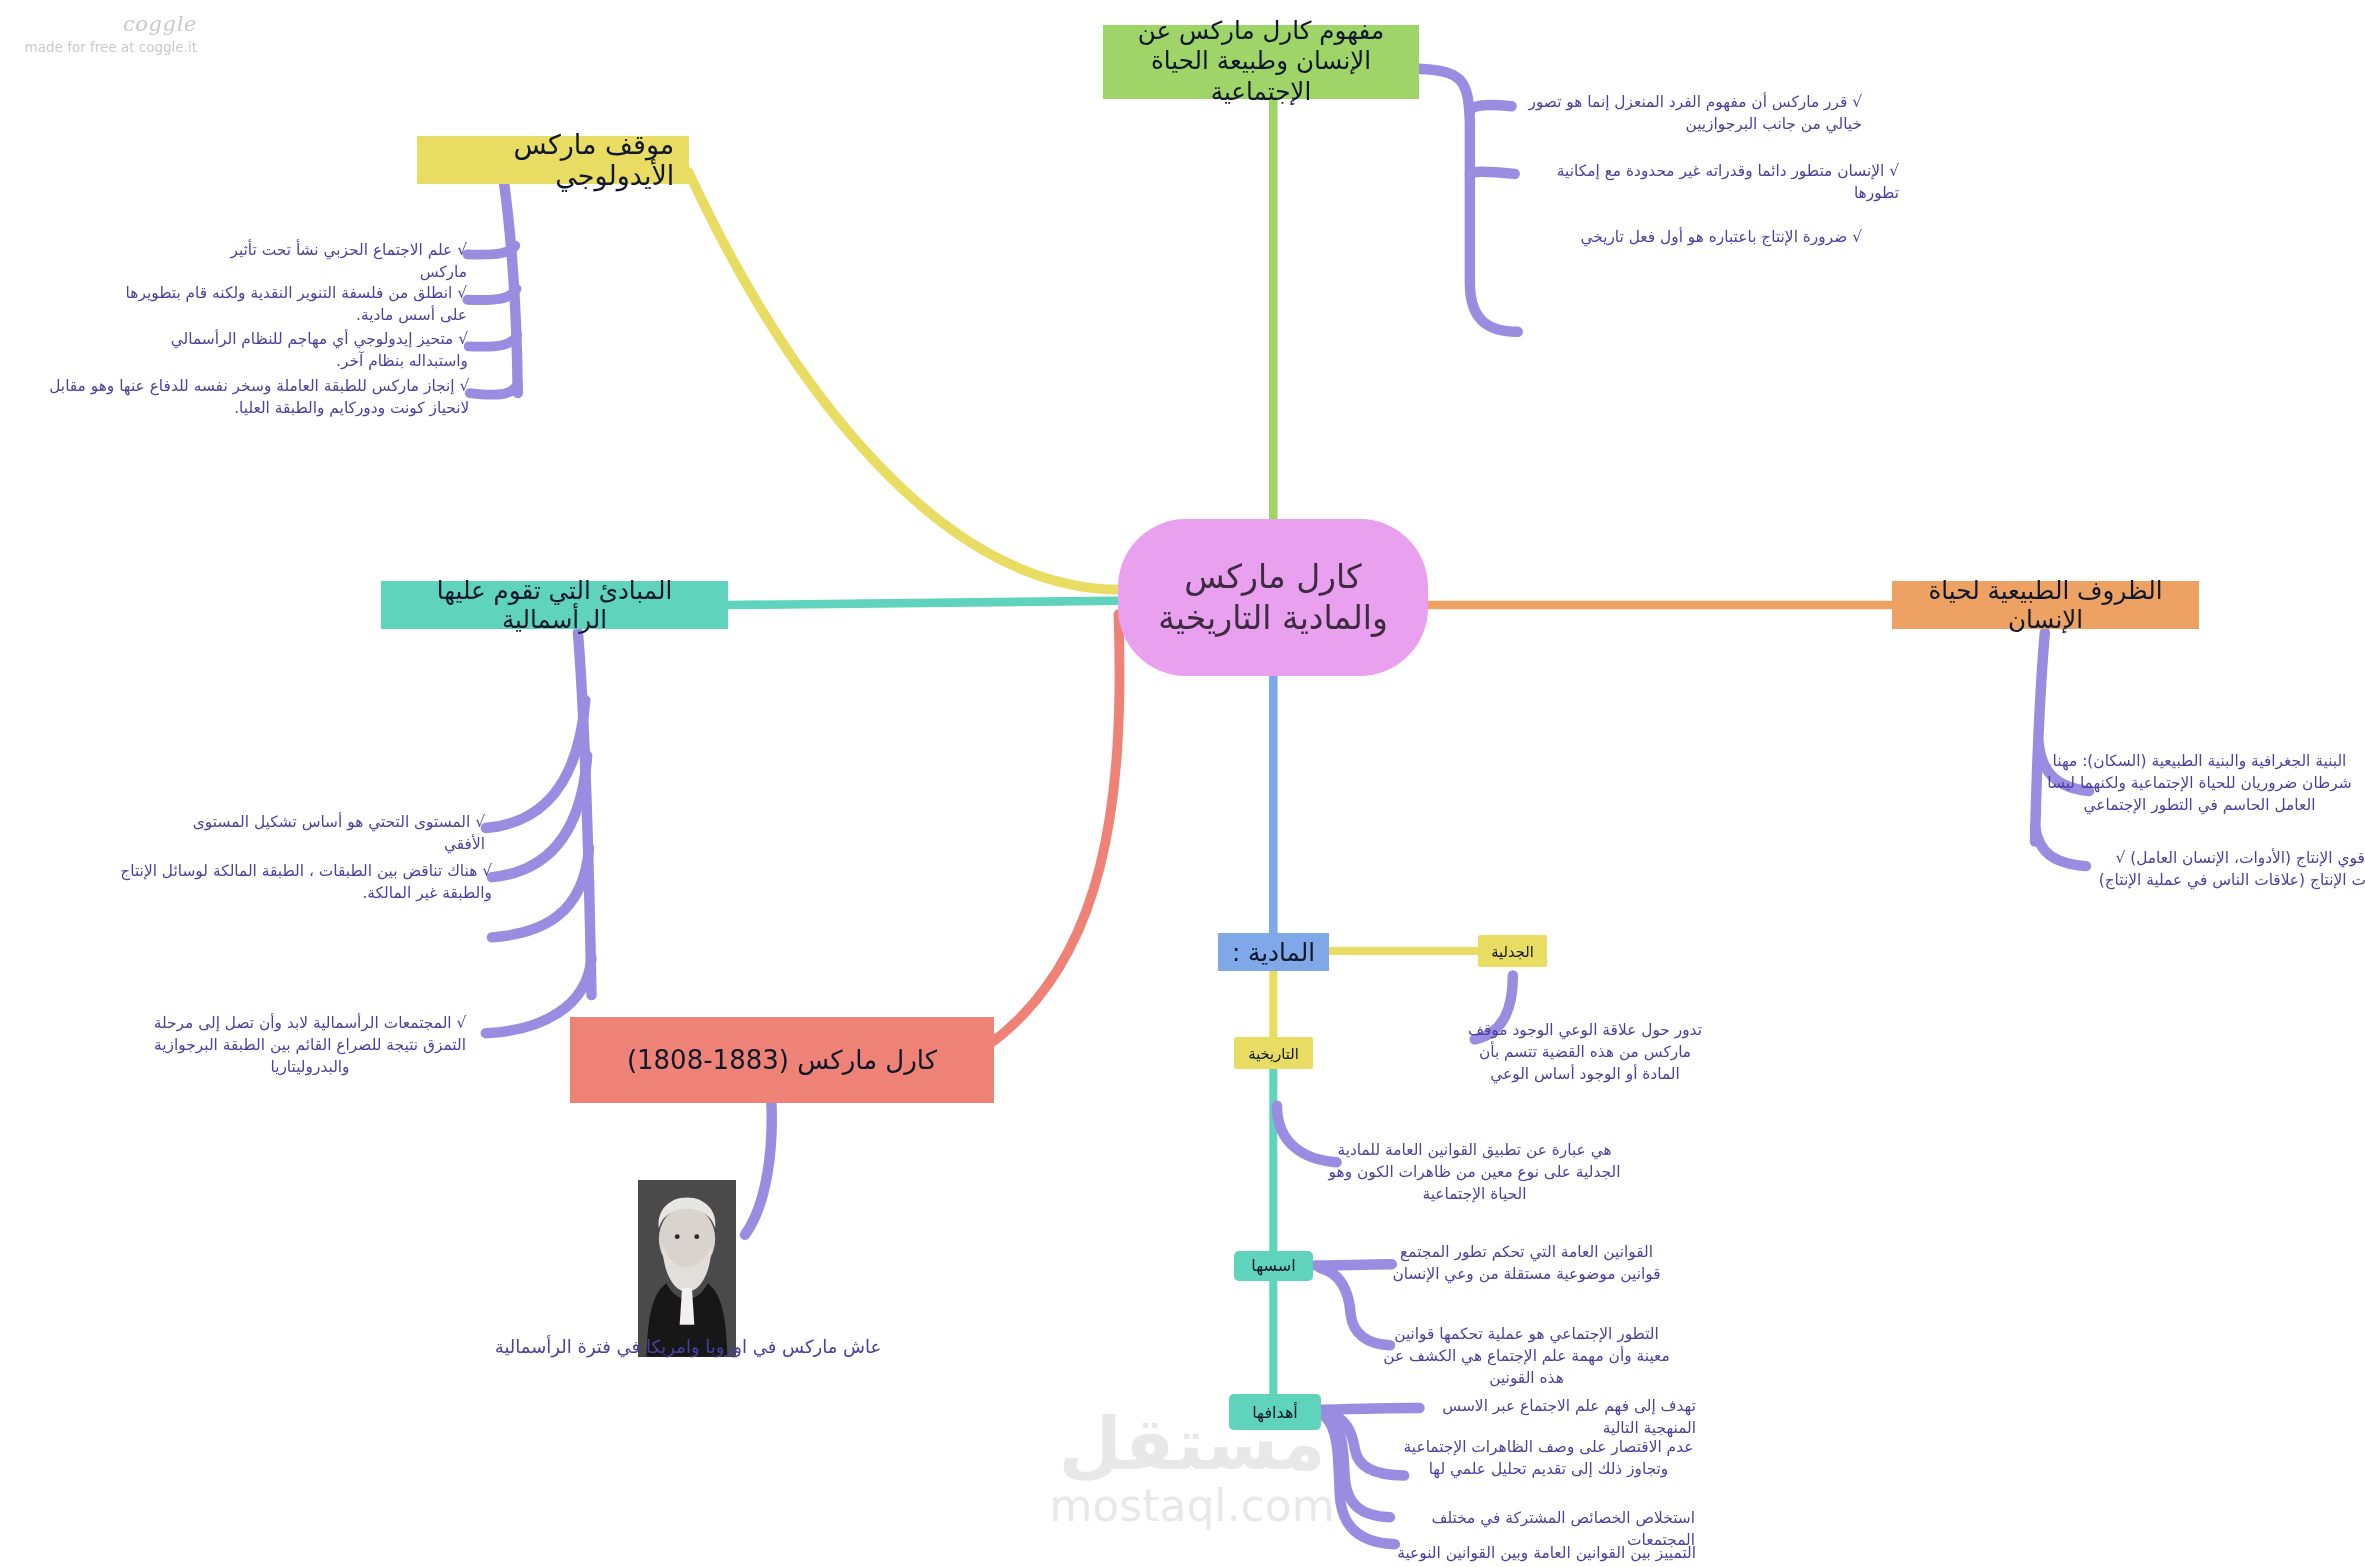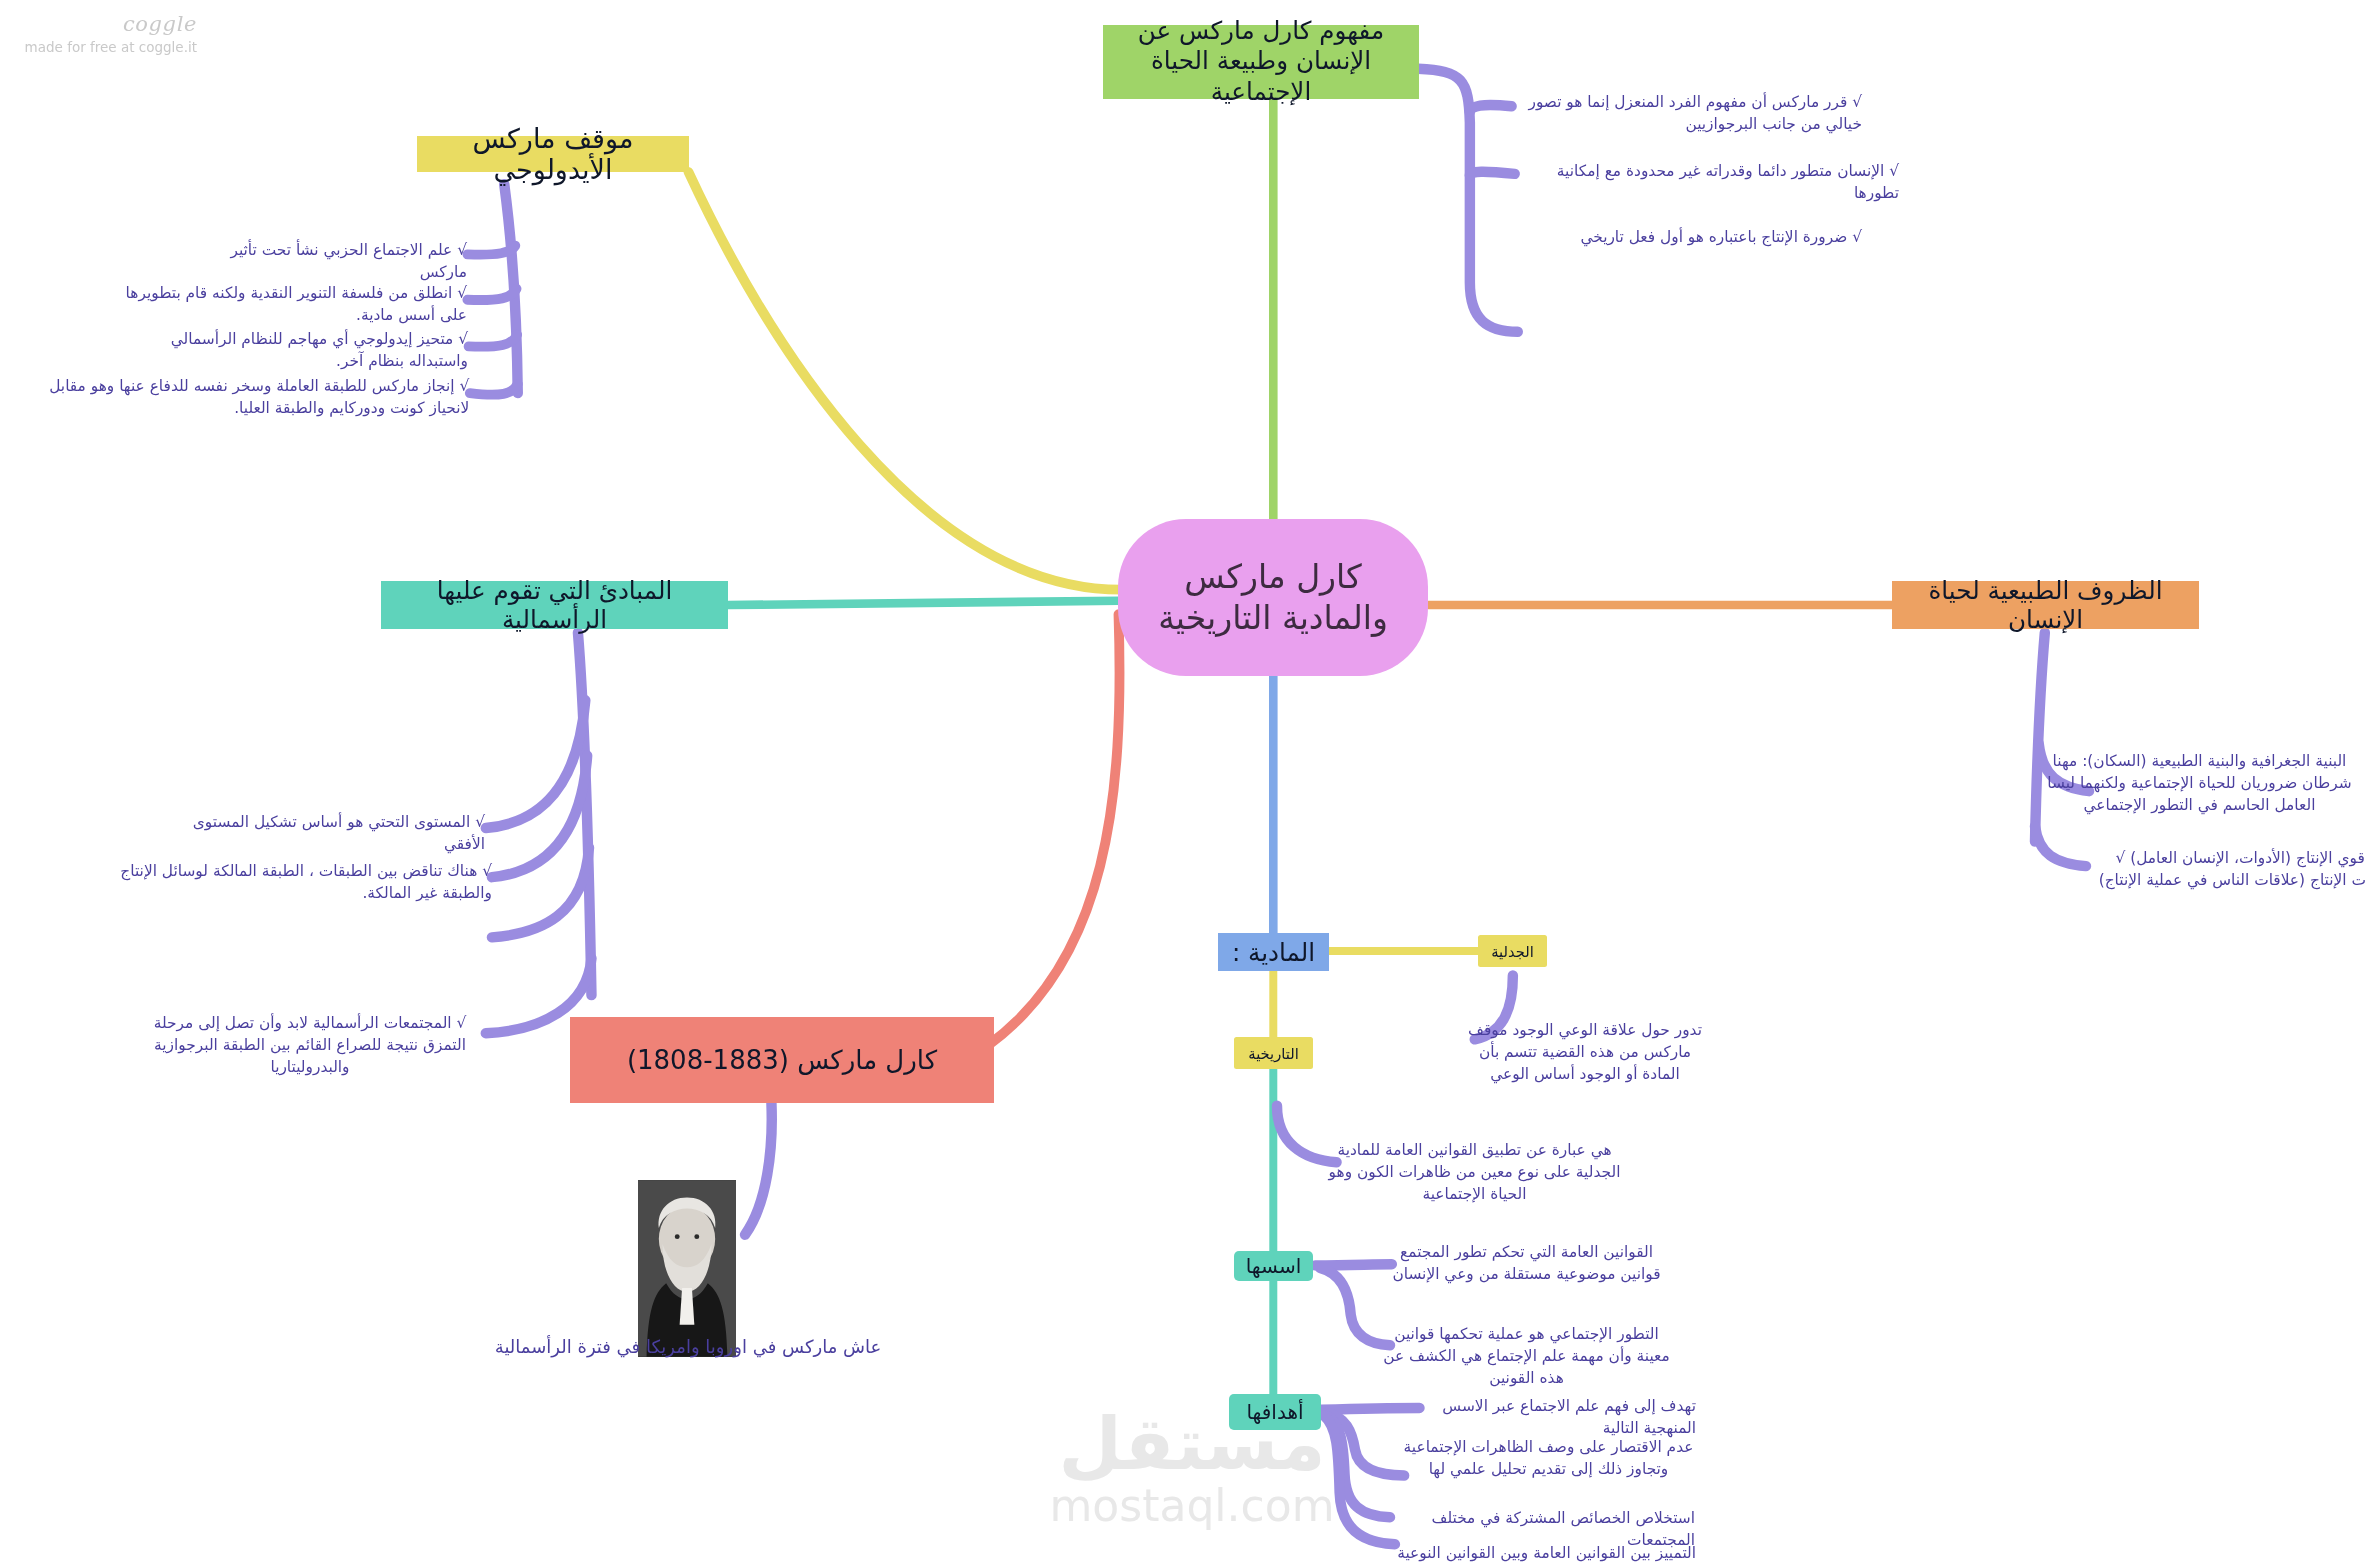--- a/index.html
+++ b/index.html
@@ -23,21 +23,21 @@
   
   .node{position:absolute;box-sizing:border-box;display:flex;align-items:center;
         justify-content:center;text-align:center;color:#0f172a;}
   .node.green{background:#9fd468;font-size:24.6px;line-height:1.25;padding:8.6px 13.5px;}
   .node.yellow{background:#e9dc62;font-size:27px;padding:6.1px 14.7px;}
   .node.teal{background:#5fd3bb;font-size:24.6px;padding:6.1px 14.7px;}
   .node.orange{background:#eda162;font-size:24.6px;padding:6.1px 14.7px;}
   .node.salmon{background:#ef8277;font-size:26px;line-height:1.25;padding:7.4px 14.7px;}
   .node.blue{background:#7fa8e8;font-size:24.6px;padding:4.9px 13.5px;}
   .node.small-yellow{background:#e9dc62;font-size:14.7px;padding:4.9px 11px;border-radius:2.5px;}
-  .node.small-teal{background:#5fd3bb;font-size:20px;padding:6.1px 13.5px;border-radius:4.9px;}
+  .node.small-teal{background:#5fd3bb;font-size:16px;padding:6.1px 13.5px;border-radius:4.9px;}
 
   .node.center{
     background:#e9a0ee;border-radius:68px;font-size:33px;line-height:1.22;
     color:#3d2b40;padding:11px 24.6px;
   }
 
   
   .leaf{position:absolute;color:#4a3f9e;font-size:15.4px;line-height:1.42;}
   .leaf.rtl{direction:rtl;}
   .leaf.c{text-align:center;}
@@ -125,21 +125,21 @@
   </div>
 
   <div class="node center" style="left:1118px;top:519px;width:310px;height:157px;">كارل ماركس والمادية التاريخية</div>
 
   <div class="node green" style="left:1103px;top:24.6px;width:316px;height:74px;">مفهوم كارل ماركس عن الإنسان وطبيعة الحياة الإجتماعية</div>
 
   <div class="leaf rtl r" style="left:1518px;top:92px;width:344px;">√ قرر ماركس أن مفهوم الفرد المنعزل إنما هو تصور خيالي من جانب البرجوازيين</div>
   <div class="leaf rtl r" style="left:1518px;top:161px;width:381px;">√ الإنسان متطور دائما وقدراته غير محدودة مع إمكانية تطورها</div>
   <div class="leaf rtl r" style="left:1518px;top:227px;width:344px;">√ ضرورة الإنتاج باعتباره هو أول فعل تاريخي</div>
 
-  <div class="node yellow" style="left:417px;top:136px;width:272px;height:36px;">موقف ماركس الأيدولوجي</div>
+  <div class="node yellow" style="left:417px;top:136px;width:272px;height:48px;text-align:right;">موقف ماركس الأيدولوجي</div>
 
   <div class="leaf rtl r" style="left:184px;top:240px;width:283px;">√ علم الاجتماع الحزبي نشأ تحت تأثير ماركس</div>
   <div class="leaf rtl r" style="left:123px;top:283px;width:344px;">√ انطلق من فلسفة التنوير النقدية ولكنه قام بتطويرها على أسس مادية.</div>
   <div class="leaf rtl r" style="left:147px;top:329px;width:321px;">√ متحيز إيدولوجي أي مهاجم للنظام الرأسمالي واستبداله بنظام آخر.</div>
   <div class="leaf rtl r" style="left:12.3px;top:376px;width:457px;">√ إنجاز ماركس للطبقة العاملة وسخر نفسه للدفاع عنها وهو مقابل لانحياز كونت ودوركايم والطبقة العليا.</div>
 
   <div class="node teal" style="left:381px;top:581px;width:347px;height:48px;">المبادئ التي تقوم عليها الرأسمالية</div>
 
   <div class="leaf rtl r" style="left:184px;top:812px;width:301px;">√ المستوى التحتي هو أساس تشكيل المستوى الأفقي</div>
   <div class="leaf rtl r" style="left:80px;top:861px;width:412px;">√ هناك تناقض بين الطبقات ، الطبقة المالكة لوسائل الإنتاج والطبقة غير المالكة.</div>

